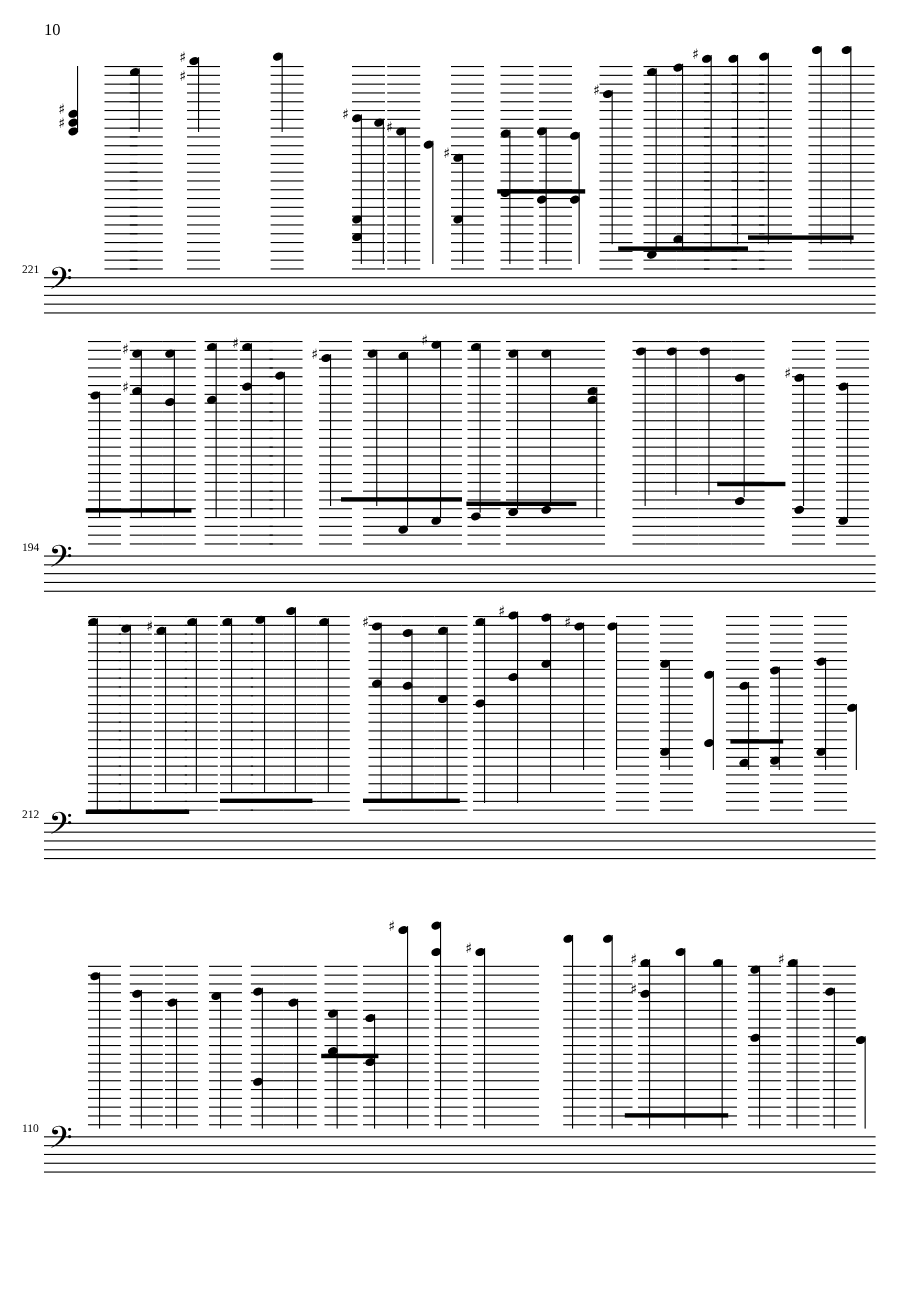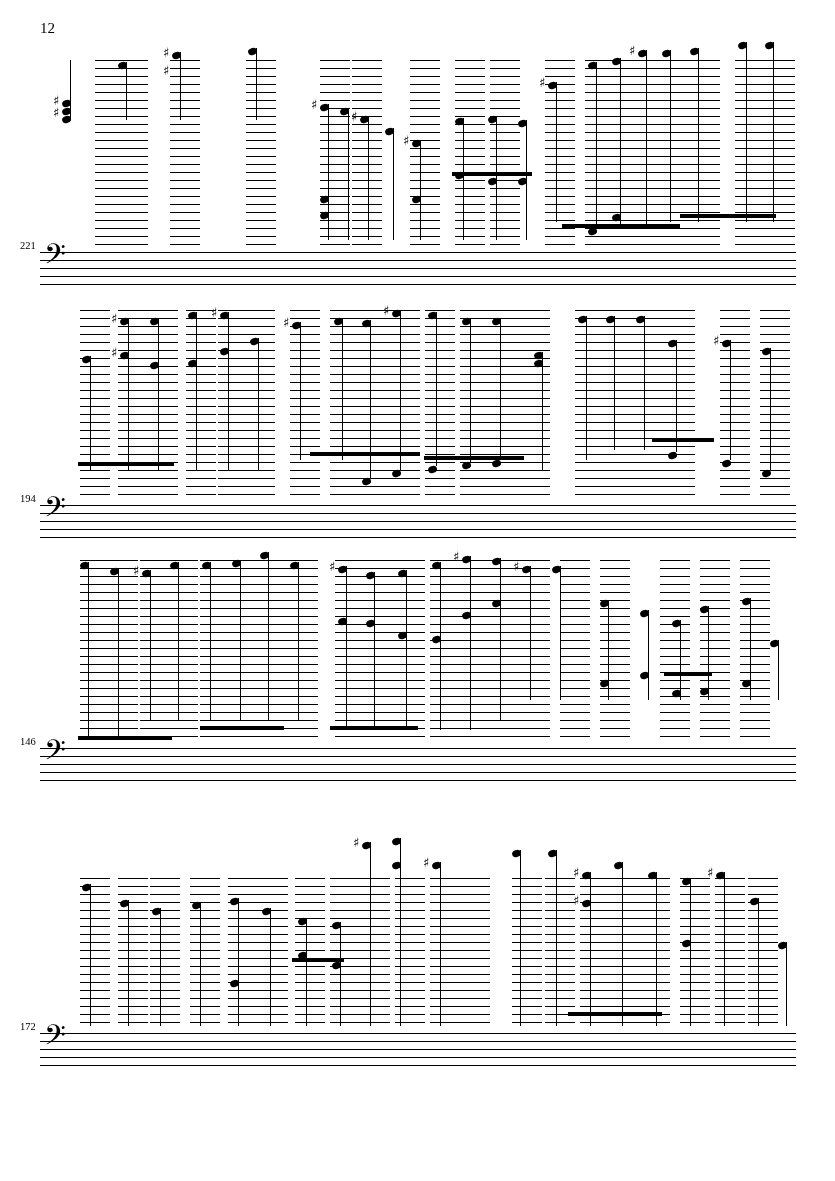--- a/index.html
+++ b/index.html
@@ -28,21 +28,21 @@
             transform:rotate(-20deg);}
   .stem{position:absolute;width:1.4px;background:#000;}
   .beam{position:absolute;height:3.6px;background:#000;}
   .acc{position:absolute;font-size:13px;line-height:1;font-family:"DejaVu Sans",sans-serif;}
 </style>
 </head>
 <body>
 
 <div id="sheet">
 
-  <div class="page-num">12</div>
+  <div class="page-num">10</div>
 
   <div class="system">
     <div class="measure-num" style="left:20px;top:240px">221</div>
     <div class="staff" style="top:252px">
       <div class="ln"></div>
         <div class="ln"></div>
         <div class="ln"></div>
         <div class="ln"></div>
         <div class="ln"></div>
     </div>
@@ -55,33 +55,33 @@
       <div class="ln"></div>
         <div class="ln"></div>
         <div class="ln"></div>
         <div class="ln"></div>
         <div class="ln"></div>
     </div>
     <div class="clef" style="left:44px;top:493px">𝄢</div>
   </div>
 
   <div class="system">
-    <div class="measure-num" style="left:20px;top:736px">146</div>
+    <div class="measure-num" style="left:20px;top:736px">212</div>
     <div class="staff" style="top:748px">
       <div class="ln"></div>
         <div class="ln"></div>
         <div class="ln"></div>
         <div class="ln"></div>
         <div class="ln"></div>
     </div>
     <div class="clef" style="left:44px;top:736px">𝄢</div>
   </div>
 
   <div class="system">
-    <div class="measure-num" style="left:20px;top:1021px">172</div>
+    <div class="measure-num" style="left:20px;top:1021px">110</div>
     <div class="staff" style="top:1033px">
       <div class="ln"></div>
         <div class="ln"></div>
         <div class="ln"></div>
         <div class="ln"></div>
         <div class="ln"></div>
     </div>
     <div class="clef" style="left:44px;top:1021px">𝄢</div>
   </div>
 

